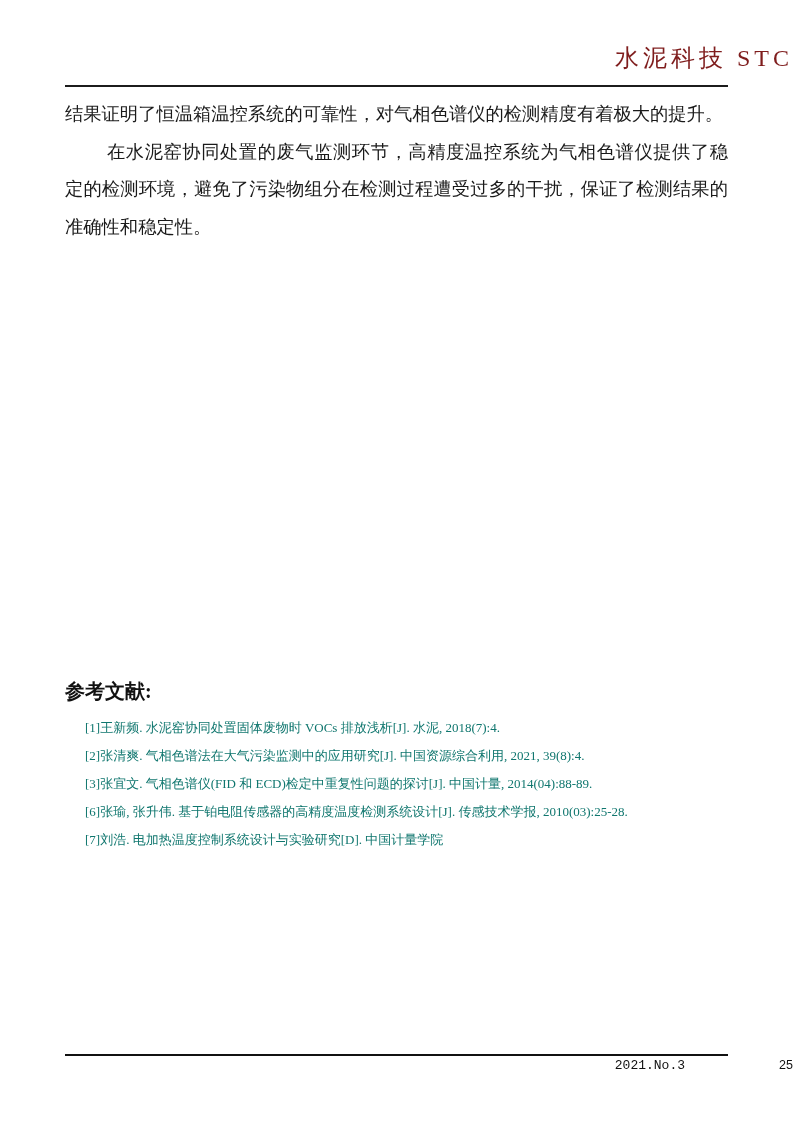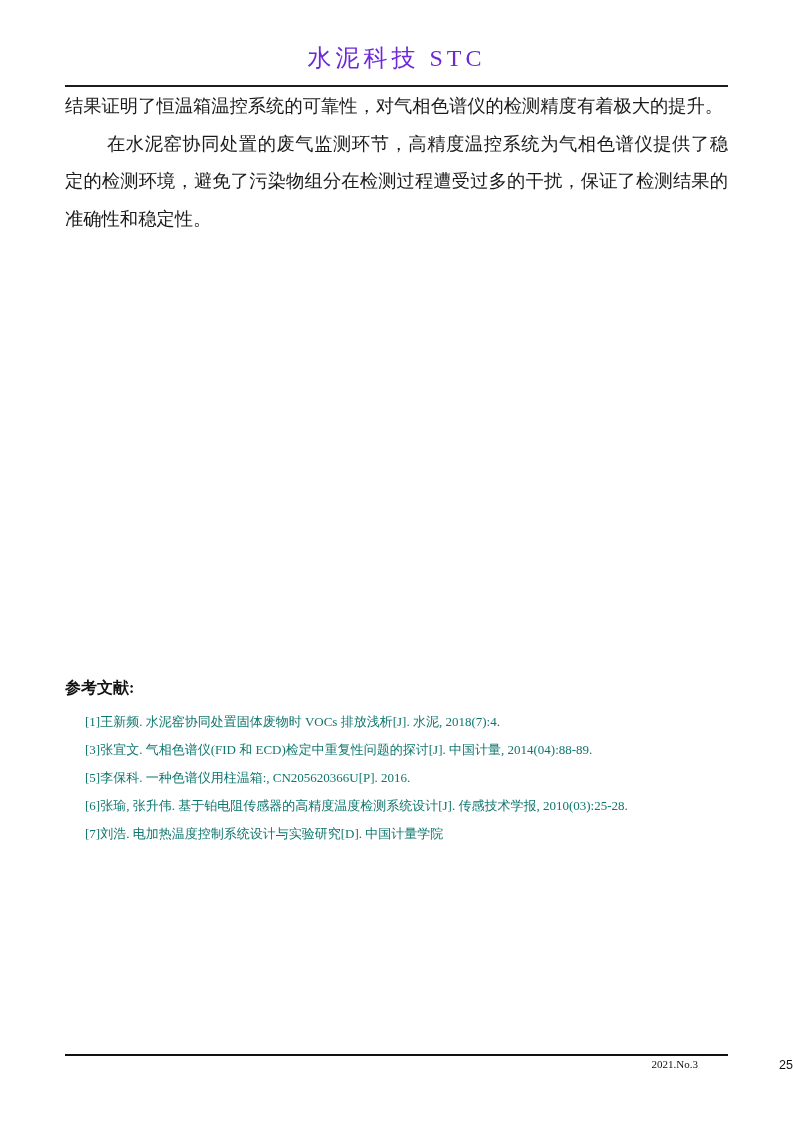--- a/index.html
+++ b/index.html
@@ -13,58 +13,58 @@
     color: #1a1a1a;
     overflow: hidden;
   }
 
   
   .journal-title {
     position: absolute;
     top: 42px;
     left: 0;
     width: 100%;
-    text-align: center;
+    text-align: right;
     font-size: 24px;
     letter-spacing: 4px;
-    color: #6d28d9;
+    color: #7f1d1d;
     font-weight: 500;
   }
   .header-rule {
     position: absolute;
     top: 85px;
     left: 65px;
     width: 663px;
     height: 2px;
     background: #1c1c1c;
   }
 
   
   .content {
     position: absolute;
-    top: 88px;
+    top: 96px;
     left: 65px;
     width: 663px;
     font-size: 18.3px;
     line-height: 37.5px;
     text-align: justify;
     color: #1a1a1a;
   }
   .para { margin: 0; }
   .para-indent { text-indent: 42px; }
 
   
   .references {
     position: absolute;
     top: 678px;
     left: 65px;
     width: 670px;
   }
   .ref-heading {
-    font-size: 16px;
+    font-size: 20px;
     font-weight: bold;
     color: #111;
     margin-bottom: 9px;
   }
   .ref-item {
     font-size: 13px;
     line-height: 28px;
     color: #0f766e;
     white-space: nowrap;
     margin-left: 20px;
@@ -85,45 +85,45 @@
     left: 0;
     width: 100%;
     text-align: right;
     font-family: "Liberation Sans", sans-serif;
     font-size: 12.5px;
     color: #111;
   }
   .footer-issue {
     position: absolute;
     top: 1058px;
-    right: 95px;
-    font-family: Liberation Serif, serif;
-    font-size: 11px;
+    right: 108px;
+    font-family: Liberation Mono, monospace;
+    font-size: 13px;
     color: #111;
   }
 </style>
 </head>
 <body>
 
 <div class="page">
 
   <div class="journal-title">水泥科技 STC</div>
 
   <div class="header-rule"></div>
 
   <div class="content">
     <p class="para">结果证明了恒温箱温控系统的可靠性，对气相色谱仪的检测精度有着极大的提升。</p>
     <p class="para para-indent">在水泥窑协同处置的废气监测环节，高精度温控系统为气相色谱仪提供了稳定的检测环境，避免了污染物组分在检测过程遭受过多的干扰，保证了检测结果的准确性和稳定性。</p>
   </div>
 
   <div class="references">
     <div class="ref-heading">参考文献:</div>
     <div class="ref-item">[1]王新频. 水泥窑协同处置固体废物时 VOCs 排放浅析[J]. 水泥, 2018(7):4.</div>
+    <div class="ref-item">[2]张清爽. 气相色谱法在大气污染监测中的应用研究[J]. 中国资源综合利用, 2021, 39(8):4.</div>
     <div class="ref-item">[3]张宜文. 气相色谱仪(FID 和 ECD)检定中重复性问题的探讨[J]. 中国计量, 2014(04):88-89.</div>
-    <div class="ref-item">[5]李保科. 一种色谱仪用柱温箱:, CN205620366U[P]. 2016.</div>
     <div class="ref-item">[6]张瑜, 张升伟. 基于铂电阻传感器的高精度温度检测系统设计[J]. 传感技术学报, 2010(03):25-28.</div>
     <div class="ref-item">[7]刘浩. 电加热温度控制系统设计与实验研究[D]. 中国计量学院</div>
   </div>
 
   <div class="footer-rule"></div>
 
   <div class="footer-page-number">25</div>
 
   <div class="footer-issue">2021.No.3</div>
 

